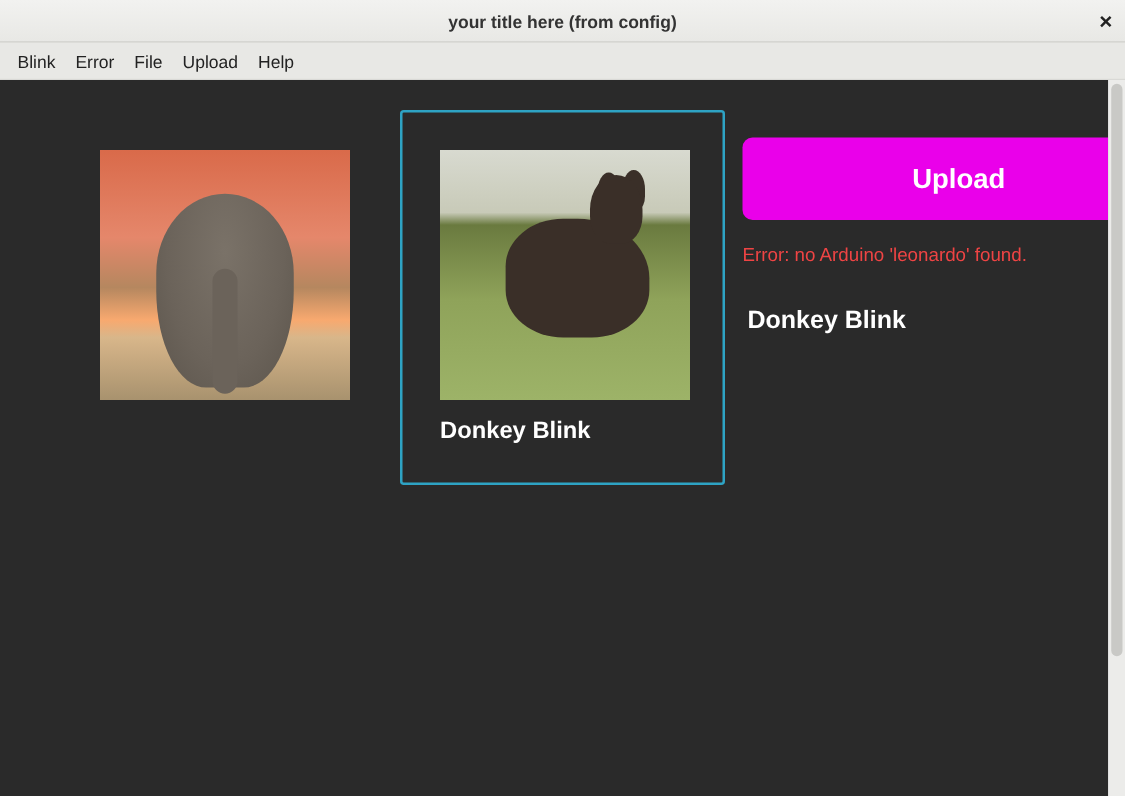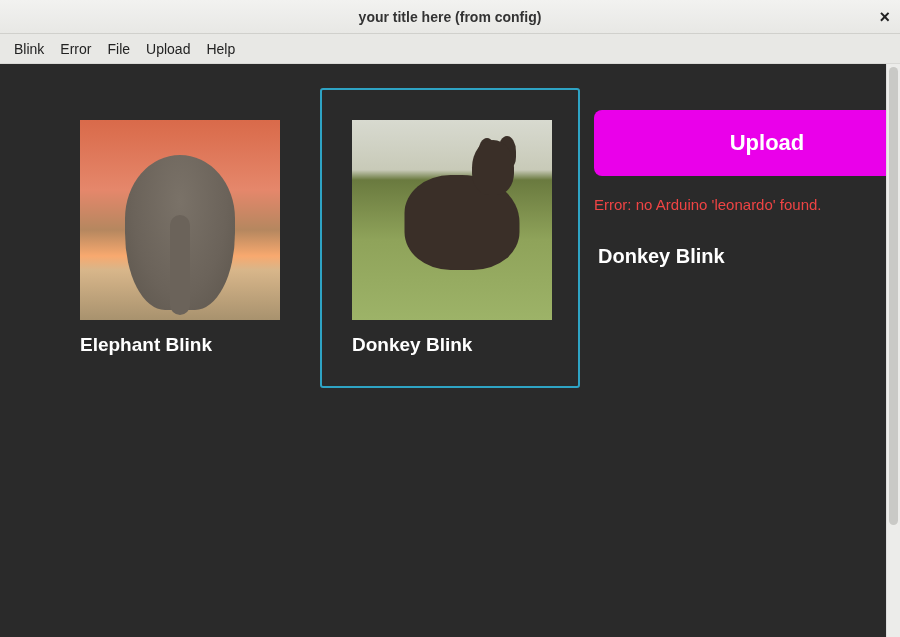--- a/index.html
+++ b/index.html
@@ -195,21 +195,20 @@
   <span class="menu-item">File</span>
   <span class="menu-item">Upload</span>
   <span class="menu-item">Help</span>
 </div>
 
 <div class="content-wrap">
   <div class="content">
     <div class="main-grid">
       <div class="card">
         <div class="thumb thumb-elephant"></div>
-        <div class="title">Elephant Blink</div>
       </div>
       <div class="card selected">
         <div class="thumb thumb-donkey"></div>
         <div class="title">Donkey Blink</div>
       </div>
       <div class="side-panel">
         <button class="upload-btn">Upload</button>
         <div class="error-text">Error: no Arduino 'leonardo' found.</div>
         <div class="panel-title">Donkey Blink</div>
       </div>

